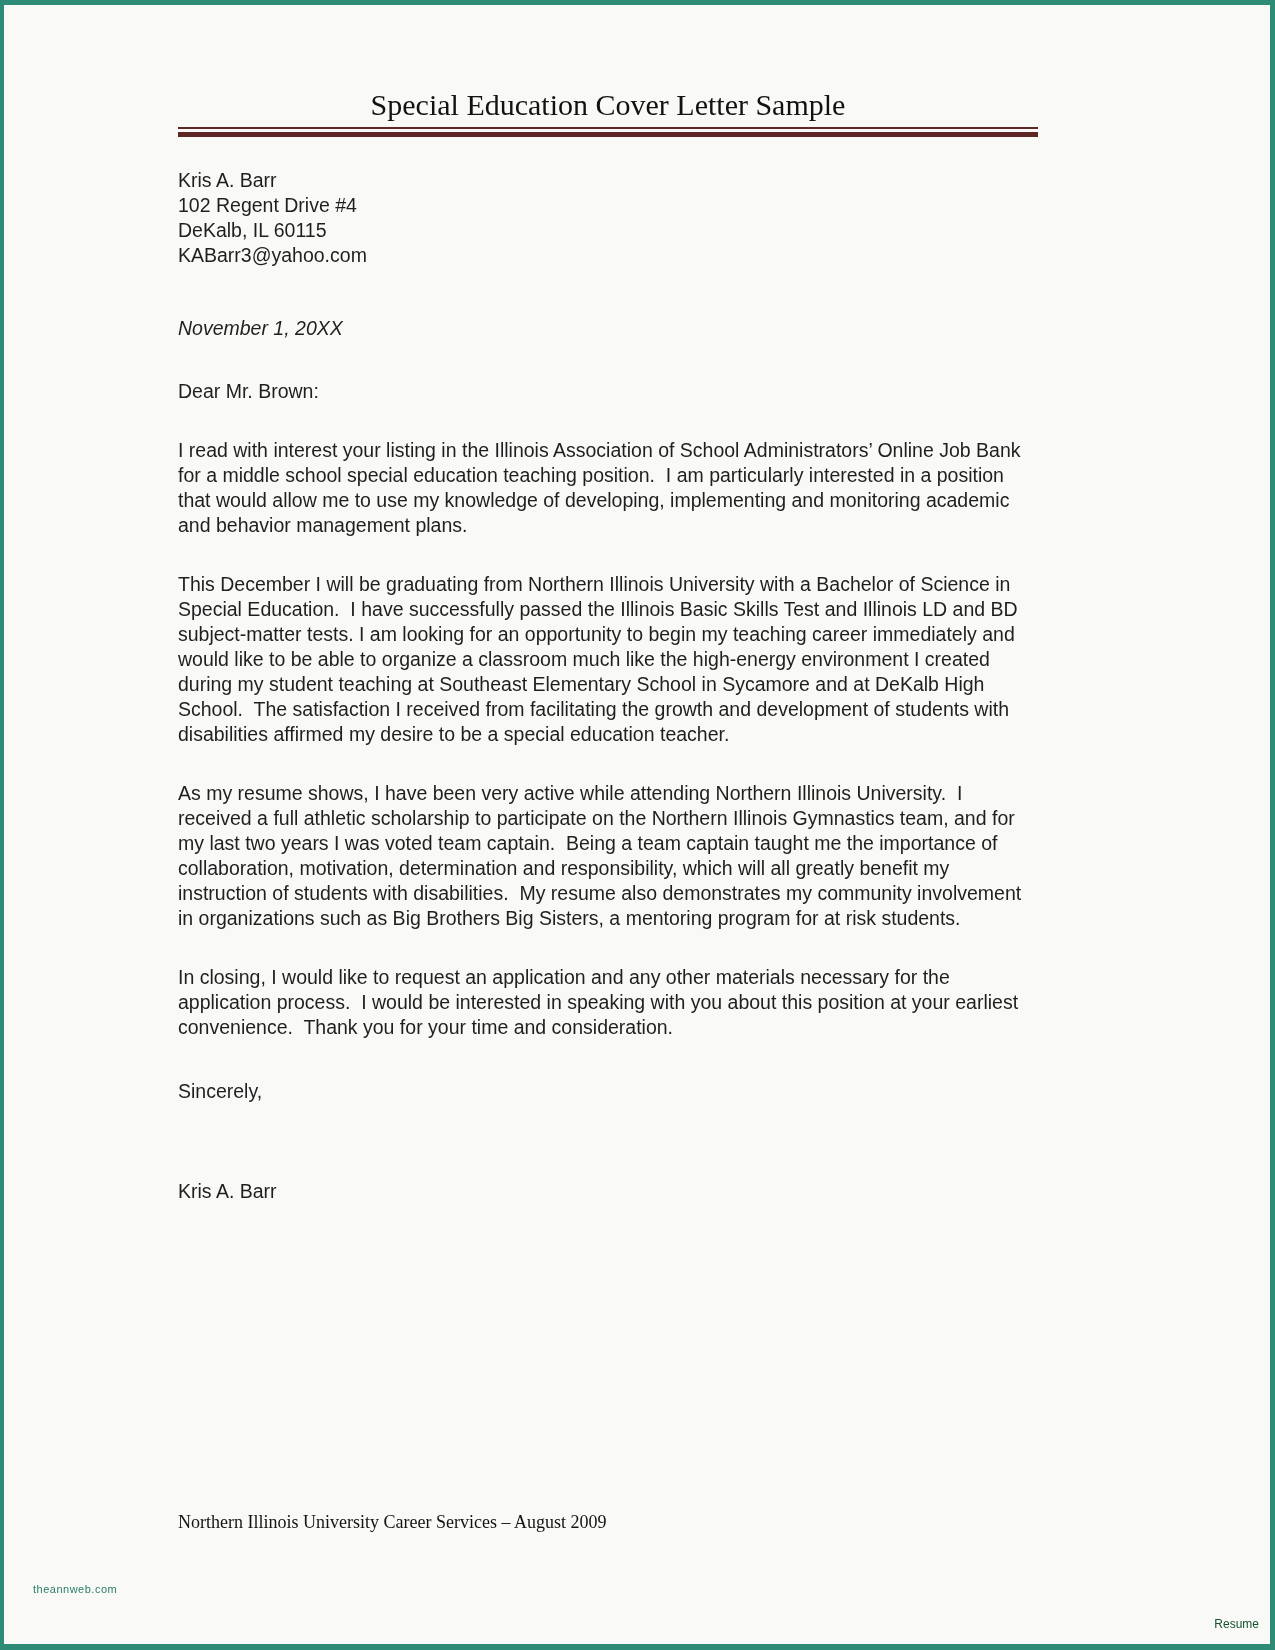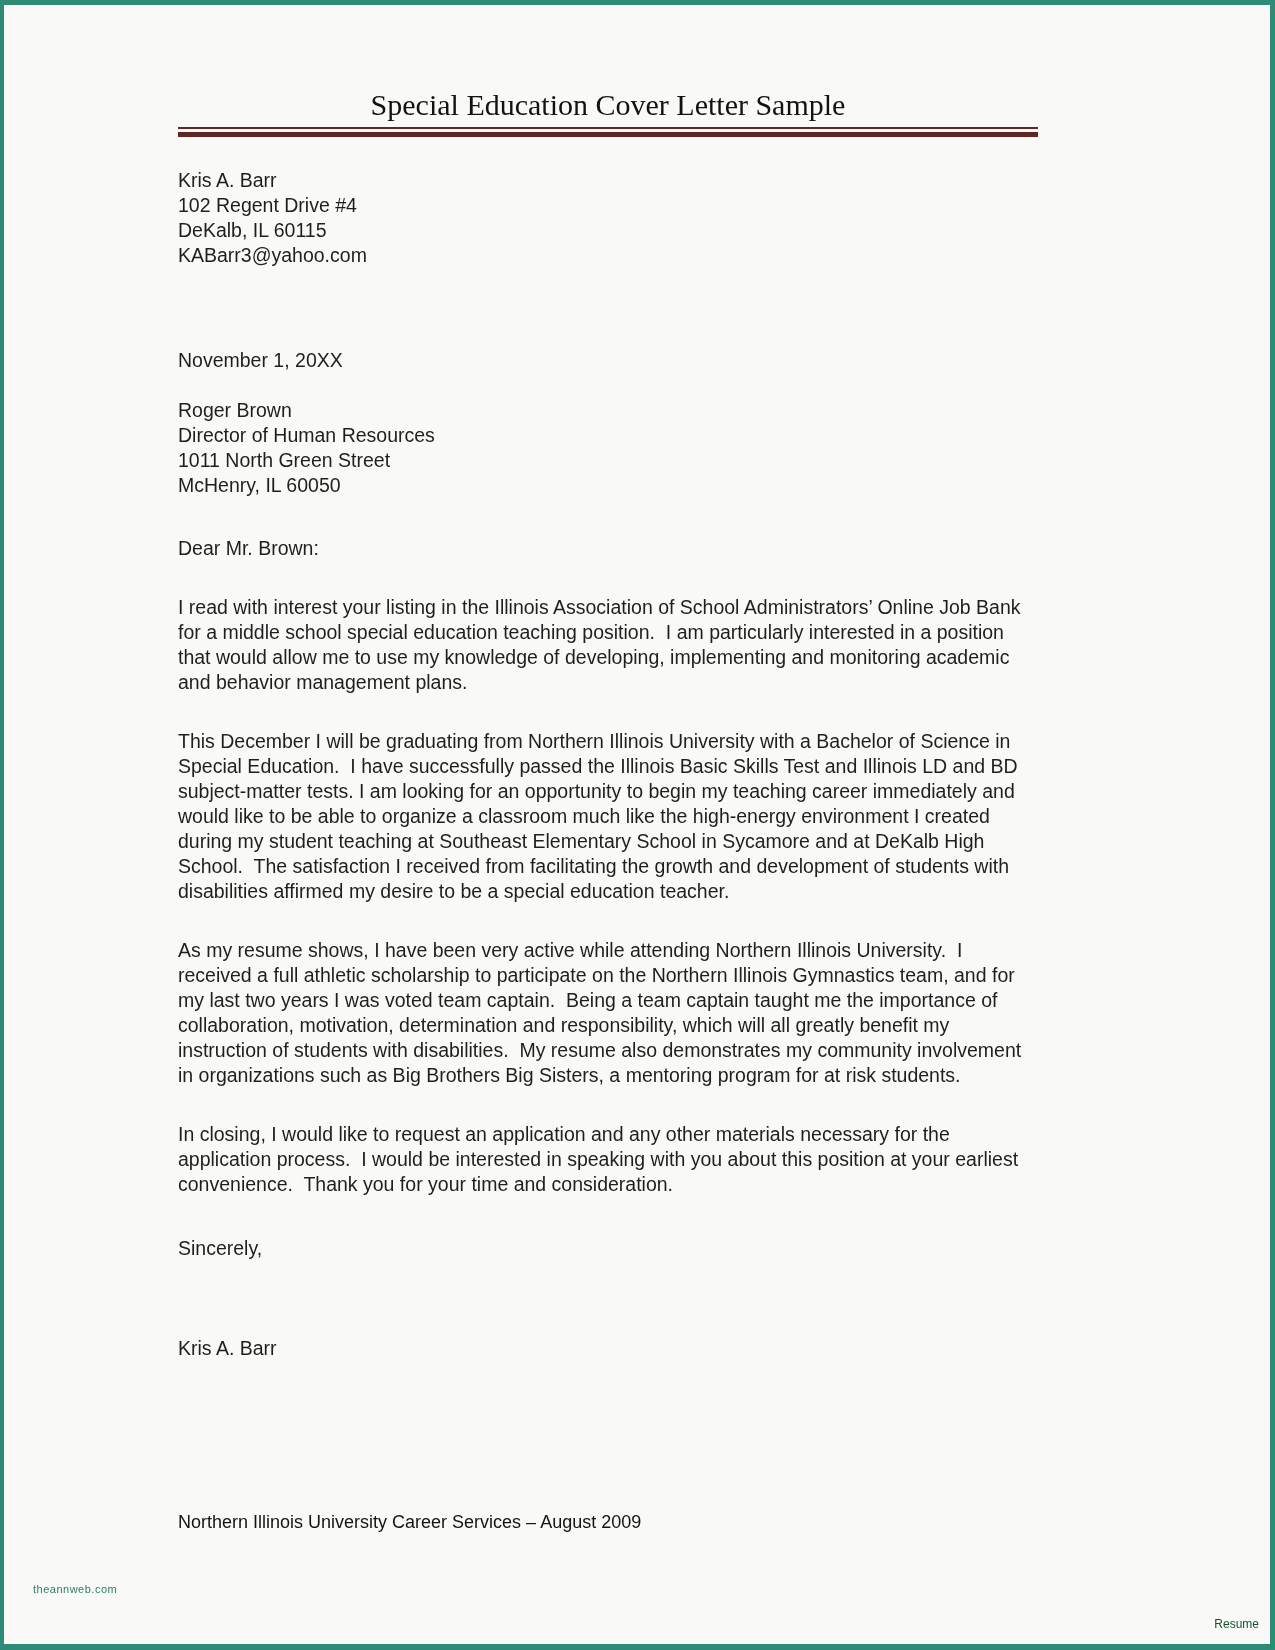--- a/index.html
+++ b/index.html
@@ -38,30 +38,30 @@
   }
   .title-rule {
     margin-top: 5px;
     height: 3px;
     border-top: 2px solid #5f2626;
     border-bottom: 5px solid #5f2626;
   }
   .content, .content p, .content div { font-size: 19.5px; line-height: 25px; }
   .block { margin: 0; }
   .sender    { margin-top: 31px; }
-  .date-line { margin-top: 80px; }
+  .date-line { margin-top: 48px; font-style: italic; }
   .recipient { margin-top: 25px; }
   .salutation{ margin-top: 38px; }
   .para      { margin: 34px 0 0 0; white-space: pre-wrap; }
   .closing   { margin-top: 39px; }
   .signature { margin-top: 75px; }
   .footer-credit {
     position: absolute;
     left: 178px; top: 1510px;
-    font-family: Liberation Sans, sans-serif;
+    font-family: Liberation Serif, serif;
     font-size: 18px;
     line-height: 24px;
     color: #141414;
   }
   .watermark {
     position: absolute;
     left: 33px; top: 1583px;
     font-size: 11px;
     letter-spacing: 0.5px;
     color: #2a7c69;
@@ -87,26 +87,20 @@
 
   <div class="block sender">
     <div>Kris A. Barr</div>
     <div>102 Regent Drive #4</div>
     <div>DeKalb, IL 60115</div>
     <div>KABarr3@yahoo.com</div>
   </div>
 
   <div class="block date-line">November 1, 20XX</div>
 
-  <div class="block recipient">
-    <div>Roger Brown</div>
-    <div>Director of Human Resources</div>
-    <div>1011 North Green Street</div>
-    <div>McHenry, IL 60050</div>
-  </div>
 
   <div class="block salutation">Dear Mr. Brown:</div>
 
   <p class="para">I read with interest your listing in the Illinois Association of School Administrators’ Online Job Bank for a middle school special education teaching position.  I am particularly interested in a position that would allow me to use my knowledge of developing, implementing and monitoring academic and behavior management plans.</p>
   <p class="para">This December I will be graduating from Northern Illinois University with a Bachelor of Science in Special Education.  I have successfully passed the Illinois Basic Skills Test and Illinois LD and BD subject-matter tests. I am looking for an opportunity to begin my teaching career immediately and would like to be able to organize a classroom much like the high-energy environment I created during my student teaching at Southeast Elementary School in Sycamore and at DeKalb High School.  The satisfaction I received from facilitating the growth and development of students with disabilities affirmed my desire to be a special education teacher.</p>
   <p class="para">As my resume shows, I have been very active while attending Northern Illinois University.  I received a full athletic scholarship to participate on the Northern Illinois Gymnastics team, and for my last two years I was voted team captain.  Being a team captain taught me the importance of collaboration, motivation, determination and responsibility, which will all greatly benefit my instruction of students with disabilities.  My resume also demonstrates my community involvement in organizations such as Big Brothers Big Sisters, a mentoring program for at risk students.</p>
   <p class="para">In closing, I would like to request an application and any other materials necessary for the application process.  I would be interested in speaking with you about this position at your earliest convenience.  Thank you for your time and consideration.</p>
 
   <div class="block closing">Sincerely,</div>
 

